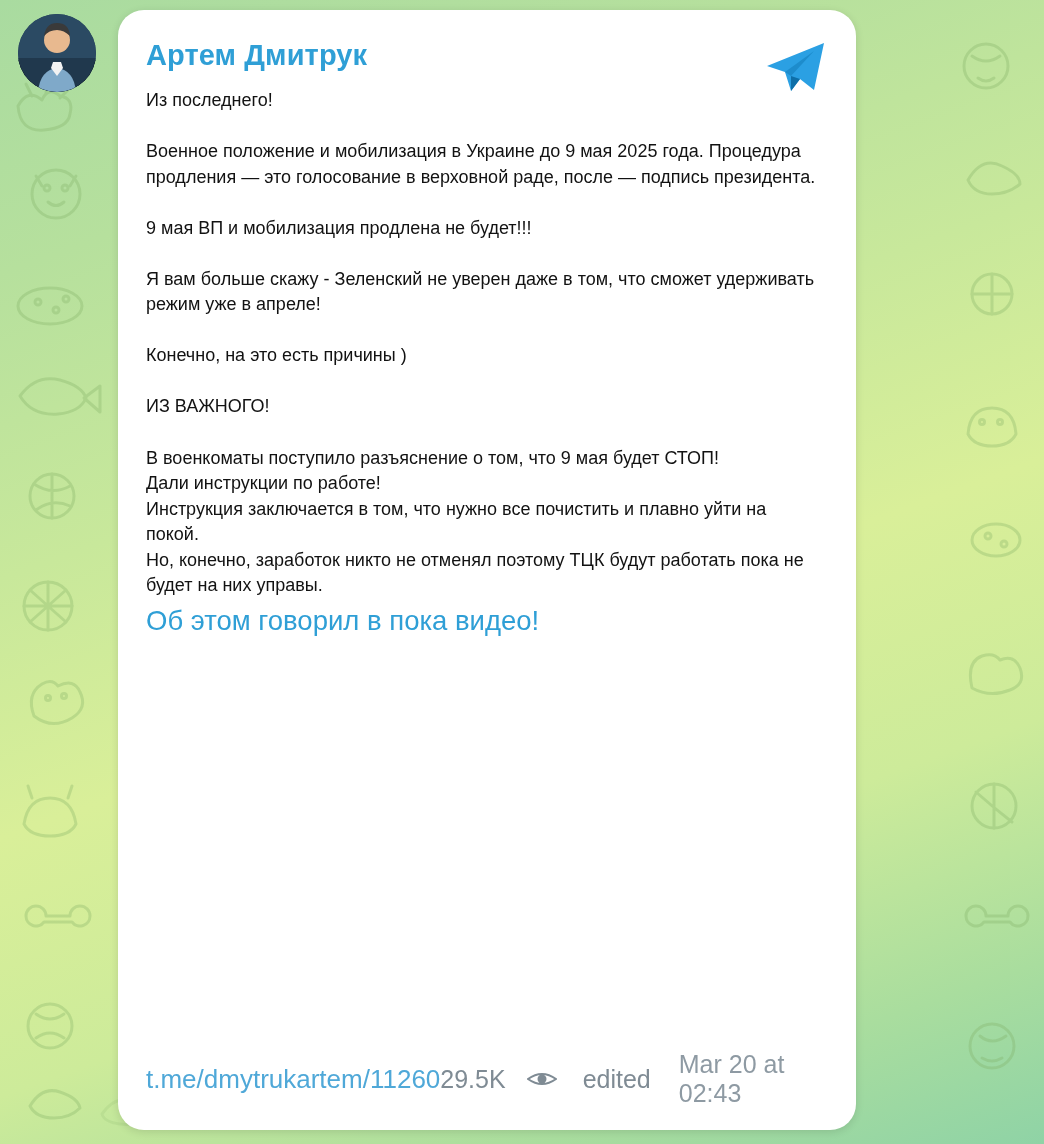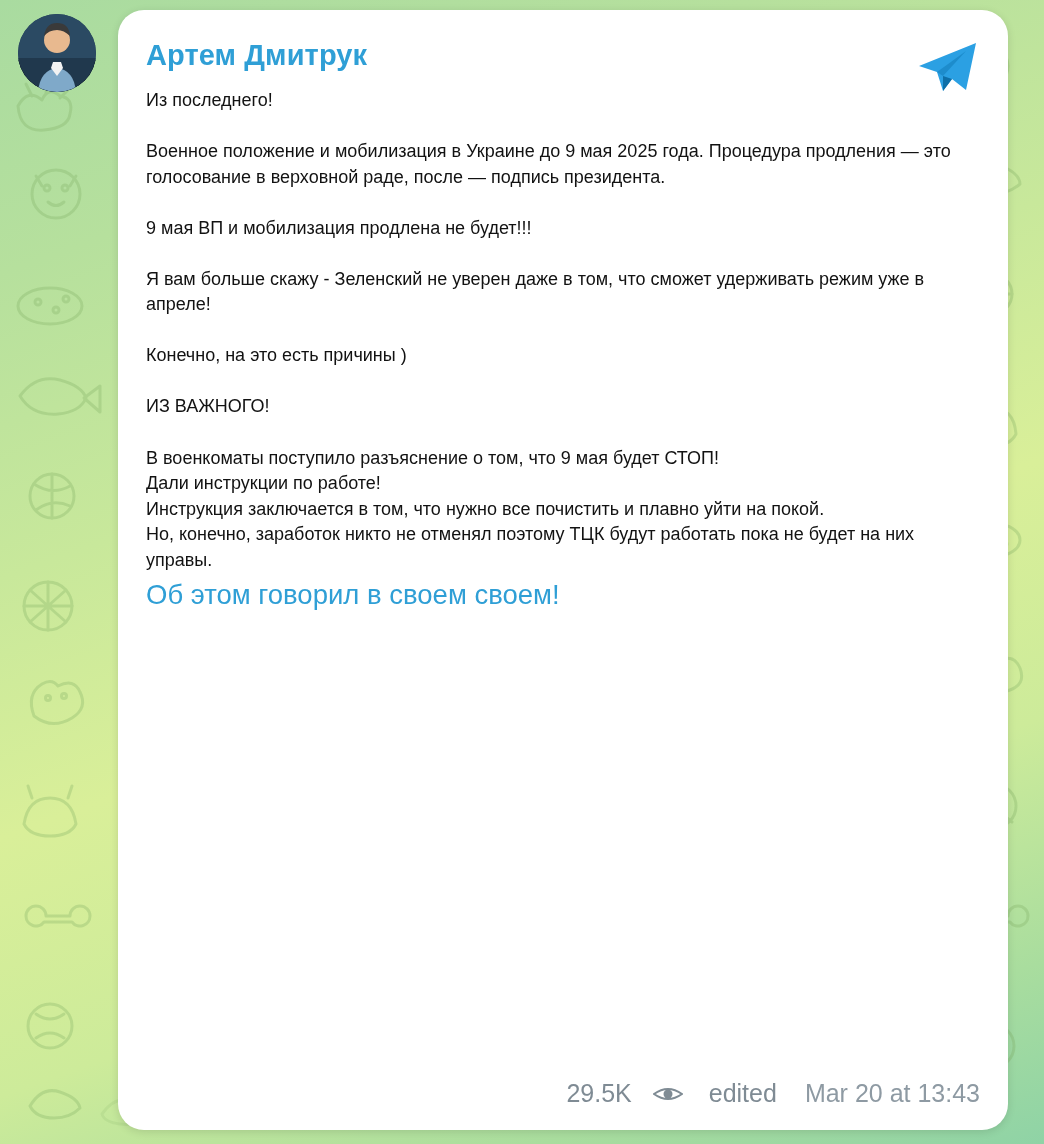--- a/index.html
+++ b/index.html
@@ -25,21 +25,21 @@
     position: absolute;
     inset: 0;
     opacity: 0.30;
   }
 
   
   #card {
     position: absolute;
     left: 118px;
     top: 10px;
-    width: 890px;
+    width: 738px;
     height: 1120px;
     background: #ffffff;
     border-radius: 26px;
     box-shadow: 0 2px 8px rgba(0,0,0,0.12);
     box-sizing: border-box;
     padding: 30px 36px 0 28px;
   }
 
   
   #avatar {
@@ -248,27 +248,28 @@
 
 Конечно, на это есть причины )
 
 ИЗ ВАЖНОГО!
 
 В военкоматы поступило разъяснение о том, что 9 мая будет СТОП!
 Дали инструкции по работе!
 Инструкция заключается в том, что нужно все почистить и плавно уйти на покой.
 Но, конечно, заработок никто не отменял поэтому ТЦК будут работать пока не будет на них управы.</div>
 
-  <a class="post-link" href="#">Об этом говорил в своем своем!</a>
+  <a class="post-link" href="#">Об этом говорил в пока видео!</a>
 
   <div id="footer">
+    <a class="url" href="#">t.me/dmytrukartem/11260</a>
     <span class="spacer"></span>
     <span class="views">29.5K</span>
     <span class="eye">
       <svg width="30" height="20" viewBox="0 0 30 20" xmlns="http://www.w3.org/2000/svg">
         <path d="M1 10 Q15 0 29 10 Q15 20 1 10 Z" fill="none" stroke="#7f8b94" stroke-width="2"></path>
         <circle cx="15" cy="10" r="4.5" fill="#7f8b94"></circle>
       </svg>
     </span>
     <span class="edited">edited</span>
-    <span class="time">Mar 20 at 13:43</span>
+    <span class="time">Mar 20 at 02:43</span>
   </div>
 </div>
 
 </body></html>

